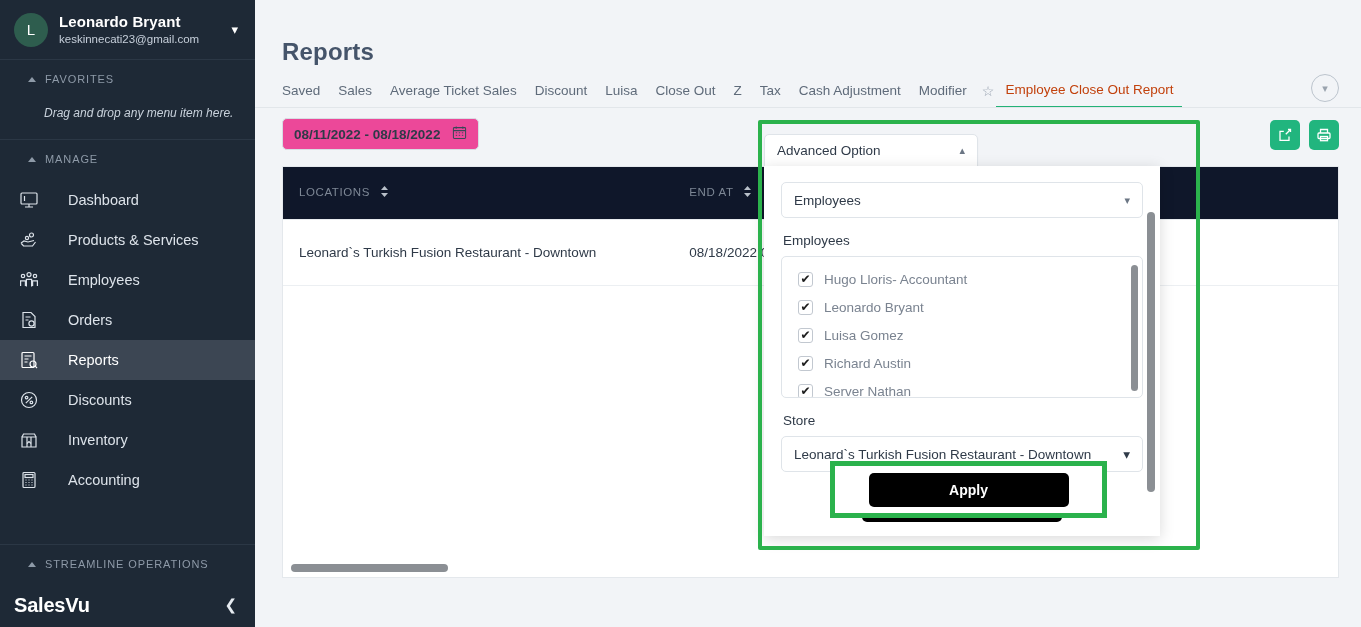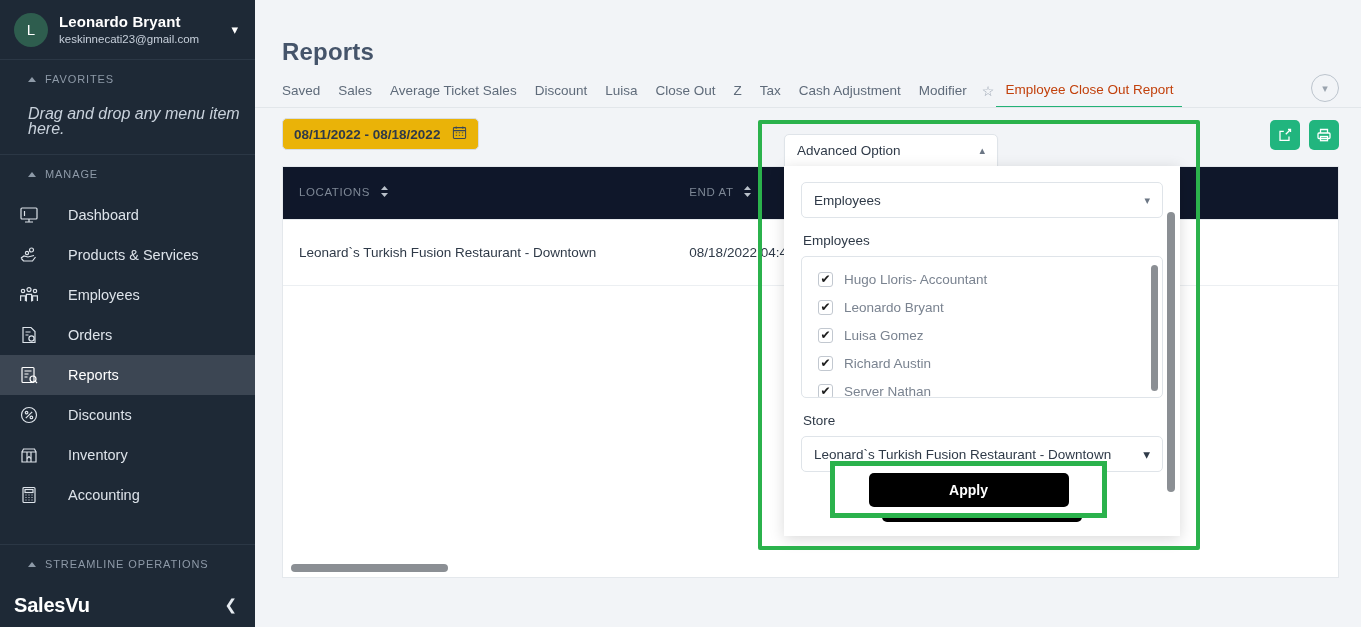--- a/index.html
+++ b/index.html
@@ -42,22 +42,22 @@
     padding: 0 28px; height: 38px;
     font-size: 11px; letter-spacing: .9px; color: #8e9aa8;
   }
   .side-section .tri {
     width: 0; height: 0;
     border-left: 4.5px solid transparent;
     border-right: 4.5px solid transparent;
     border-bottom: 5px solid #8e9aa8;
   }
   .fav-hint {
-    font-size: 16px; font-style: italic; color: #c9d2dc;
-    padding: 8px 14px 18px 28px; line-height: 15px;
+    font-size: 12px; font-style: italic; color: #c9d2dc;
+    padding: 8px 14px 18px 28px; line-height: 15px; margin-left: 16px;
   }
   .divider { height: 1px; background: #2b3745; margin: 0; }
 
   .menu { padding-top: 2px; }
   .menu-item {
     display: flex; align-items: center; gap: 28px;
     height: 40px; padding: 0 14px 0 18px;
     font-size: 14.5px; color: #dde3ea; cursor: pointer;
   }
   .menu-item.active { background: #3c4653; color: #ffffff; }
@@ -100,21 +100,21 @@
     display: flex; align-items: center; justify-content: center;
     font-size: 11px;
   }
   .tabs-underline {
     position:absolute; left:0; right:0; bottom:0; height:1px; background:#e2e6ea;
   }
 
   .toolbar { position: relative; height: 54px; padding: 10px 0 0 27px; }
   .daterange {
     display: inline-flex; align-items: center; gap: 12px;
-    background: #eab308; border: 1px solid #d7dde4; border-radius: 5px;
+    background: #ec4899; border: 1px solid #d7dde4; border-radius: 5px;
     height: 32px; padding: 0 11px;
     font-size: 13.5px; color: #2f3a48; font-weight: bold; text-align: center;
   }
   .cal-ico { color: #3a4757; font-size: 13px; }
   .tool-actions { position: absolute; right: 22px; top: 12px; display: flex; gap: 9px; }
   .tool-btn {
     width: 30px; height: 30px; border-radius: 5px; background: #21b57e;
     display: flex; align-items: center; justify-content: center; color: #ffffff;
     cursor: pointer;
   }
@@ -148,21 +148,21 @@
     width: 157px; height: 8px; border-radius: 4px; background: #8b8f94;
   }
 
   
   .adv-highlight {
     position: absolute; left: 503px; top: 120px;
     width: 442px; height: 430px;
     border: 4px solid #2bb24c; border-radius: 2px;
     pointer-events: none; z-index: 40;
   }
-  .adv-wrap { position: absolute; left: 529px; top: 134px; z-index: 30; }
+  .adv-wrap { position: absolute; left: 509px; top: 134px; z-index: 30; }
   .adv-toggle {
     width: 214px; height: 33px; background: #ffffff;
     border: 1px solid #dfe4e9; border-radius: 5px 5px 0 0;
     display: flex; align-items: center; justify-content: space-between;
     padding: 0 12px; font-size: 13.5px; color: #2f3a48;
     box-shadow: 0 1px 2px rgba(0,0,0,.04);
   }
   .adv-toggle .chev { color: #6b7684; font-size: 11px; }
   .adv-panel {
     width: 396px; background: #ffffff;

